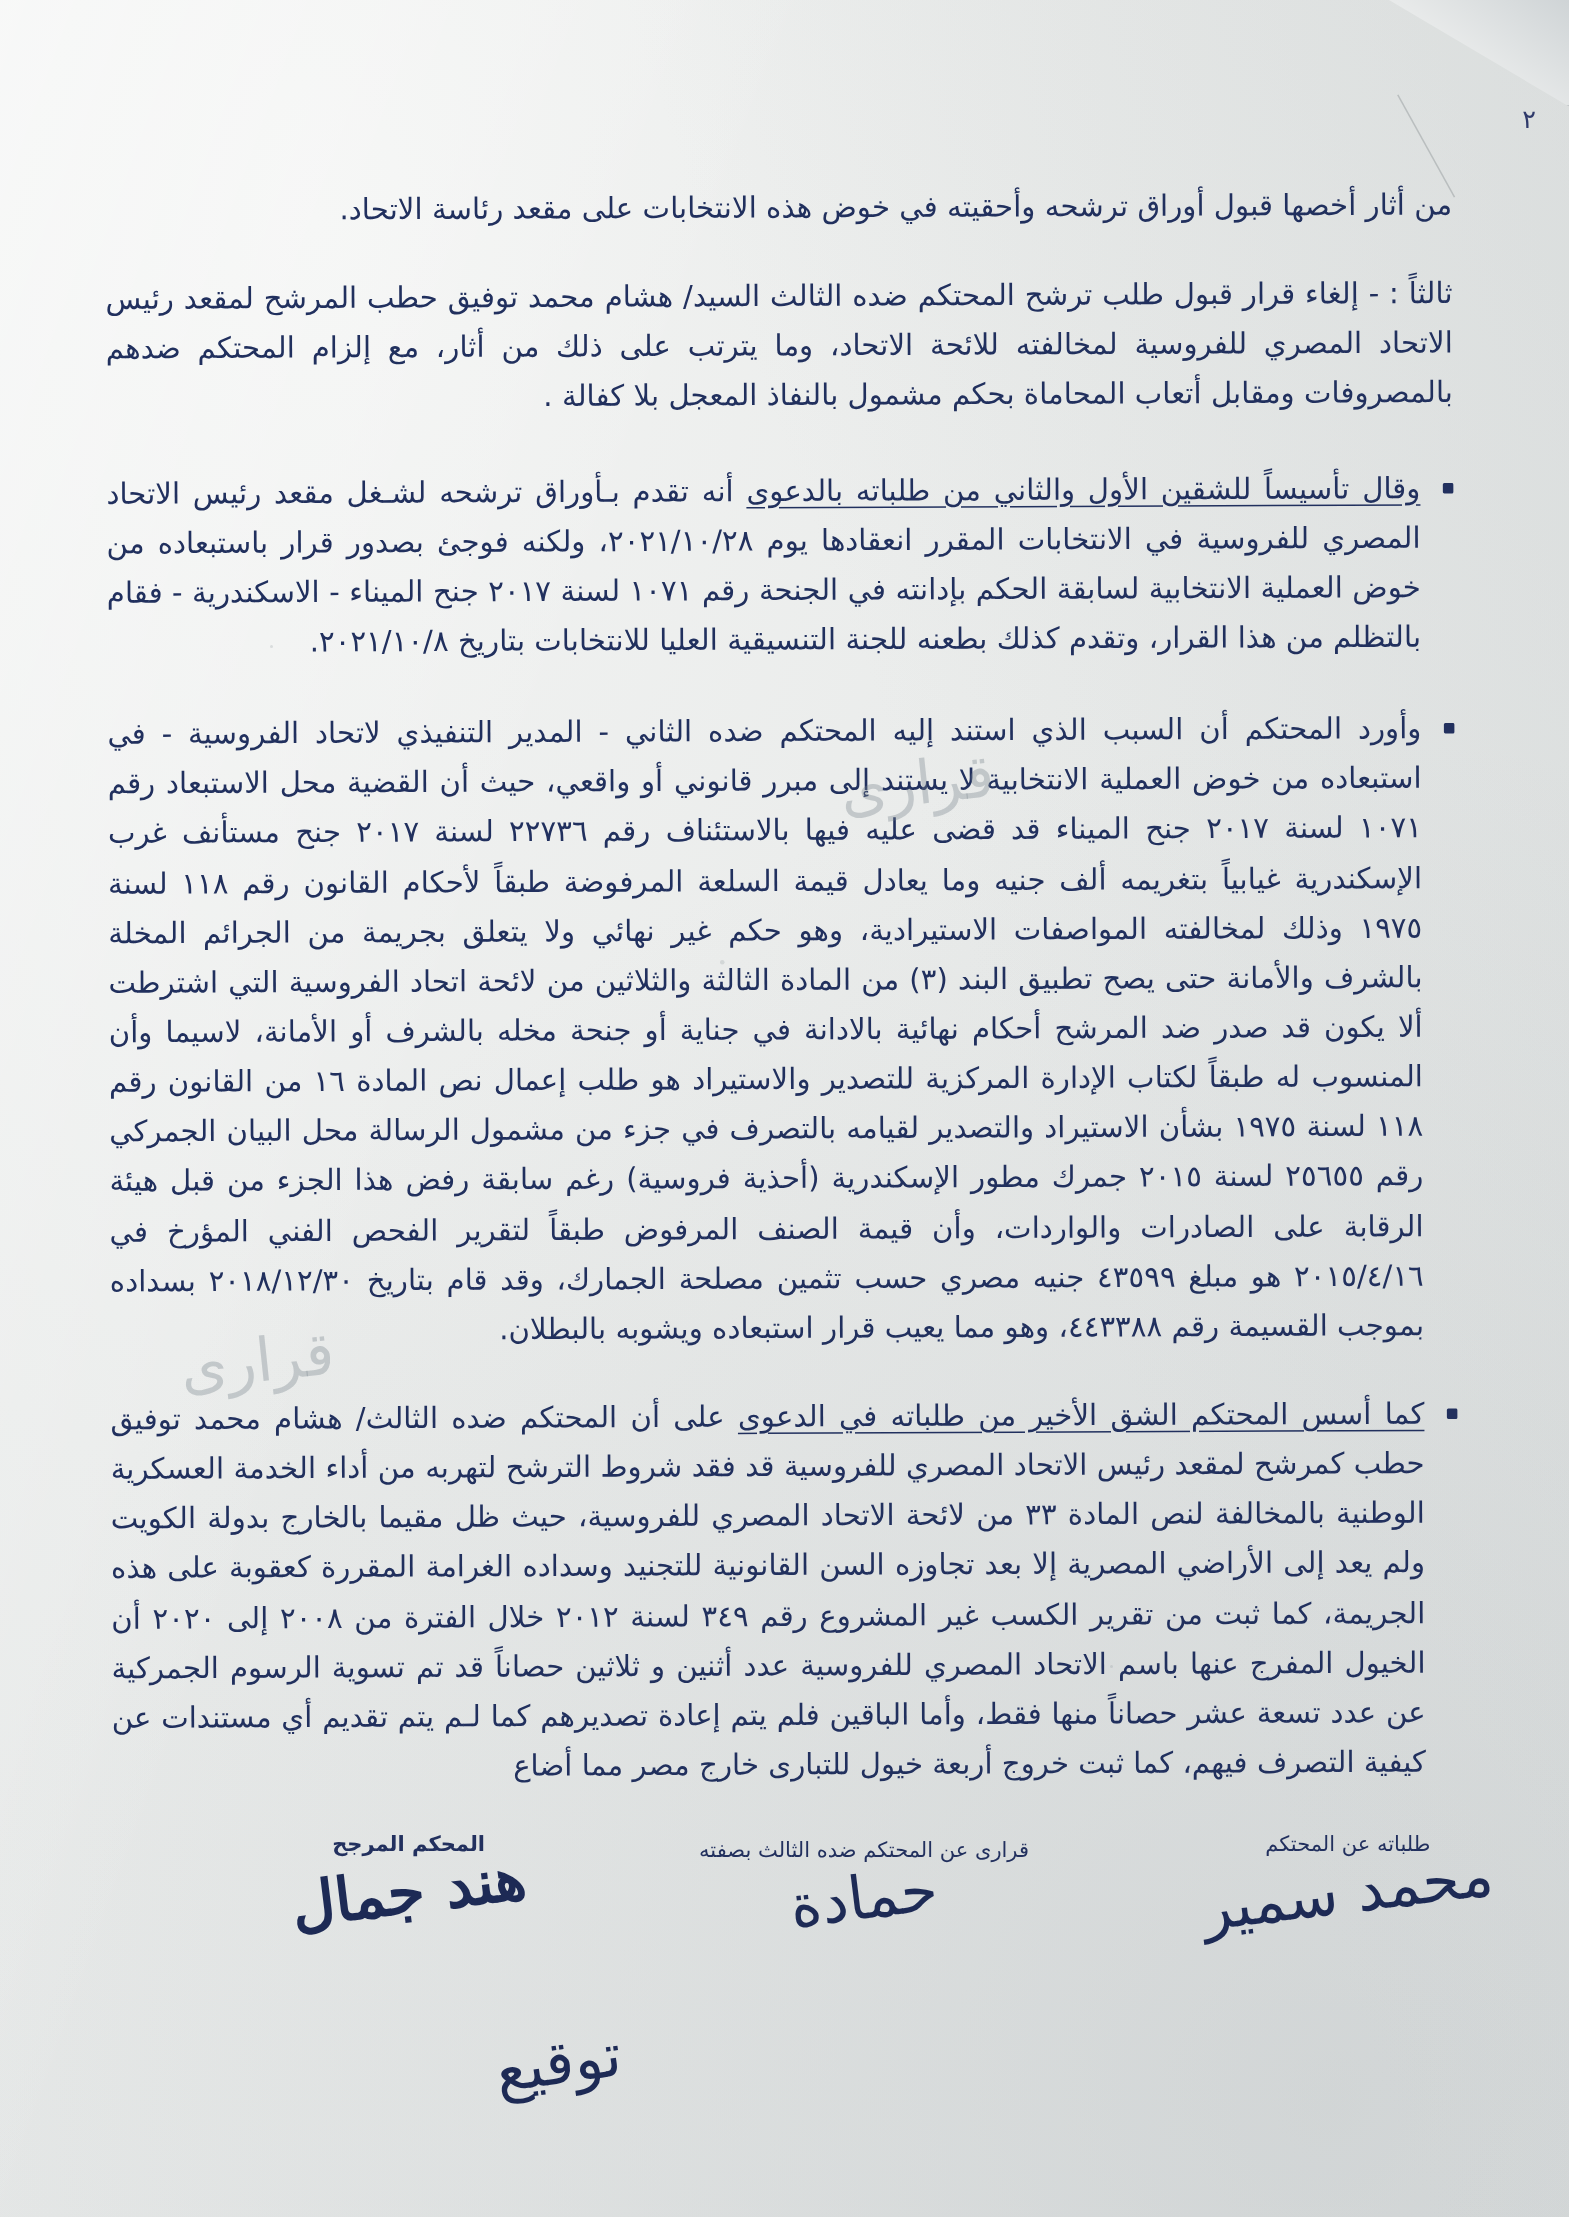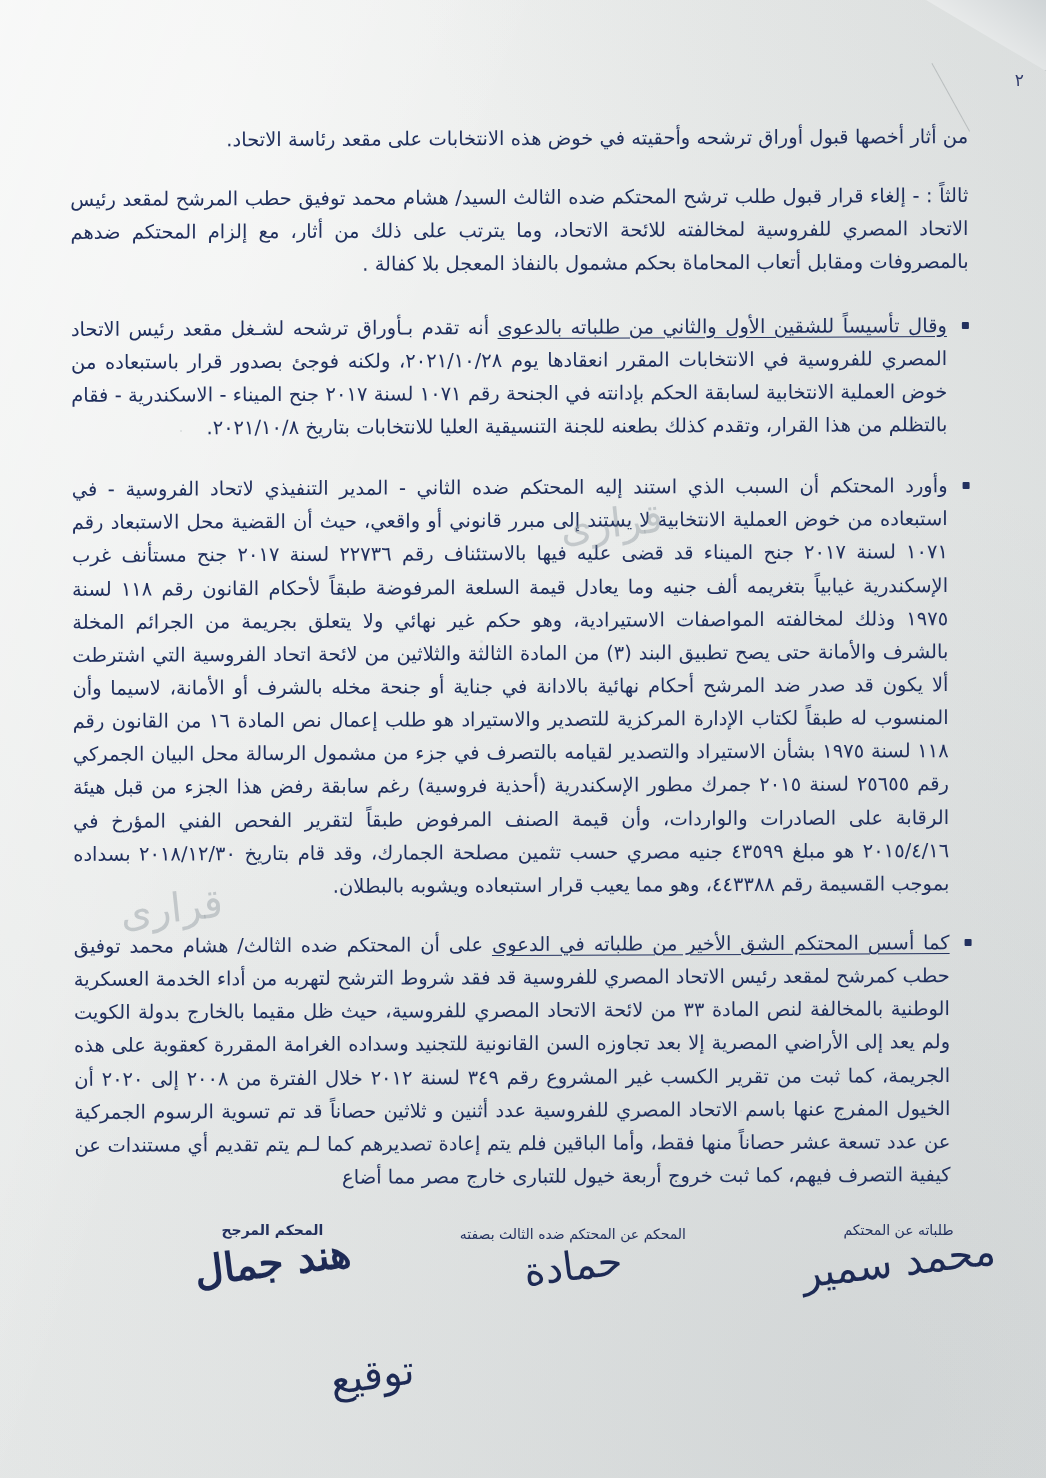--- a/index.html
+++ b/index.html
@@ -162,21 +162,21 @@
   <div class="wm w2">قرارى</div>
 
   <div class="sig-row">
 
     <div class="sig s-right">
       <span class="cap">طلباته عن المحتكم</span>
       <span class="mark">محمد سمير</span>
     </div>
 
     <div class="sig s-mid">
-      <span class="cap">المحكم عن المحتكم ضده الثالث بصفته</span>
+      <span class="cap">قرارى عن المحتكم ضده الثالث بصفته</span>
       <span class="mark">حمادة</span>
     </div>
 
     <div class="sig s-left">
       <span class="cap">المحكم المرجح</span>
       <span class="mark">هند جمال</span>
     </div>
 
   </div>
 

